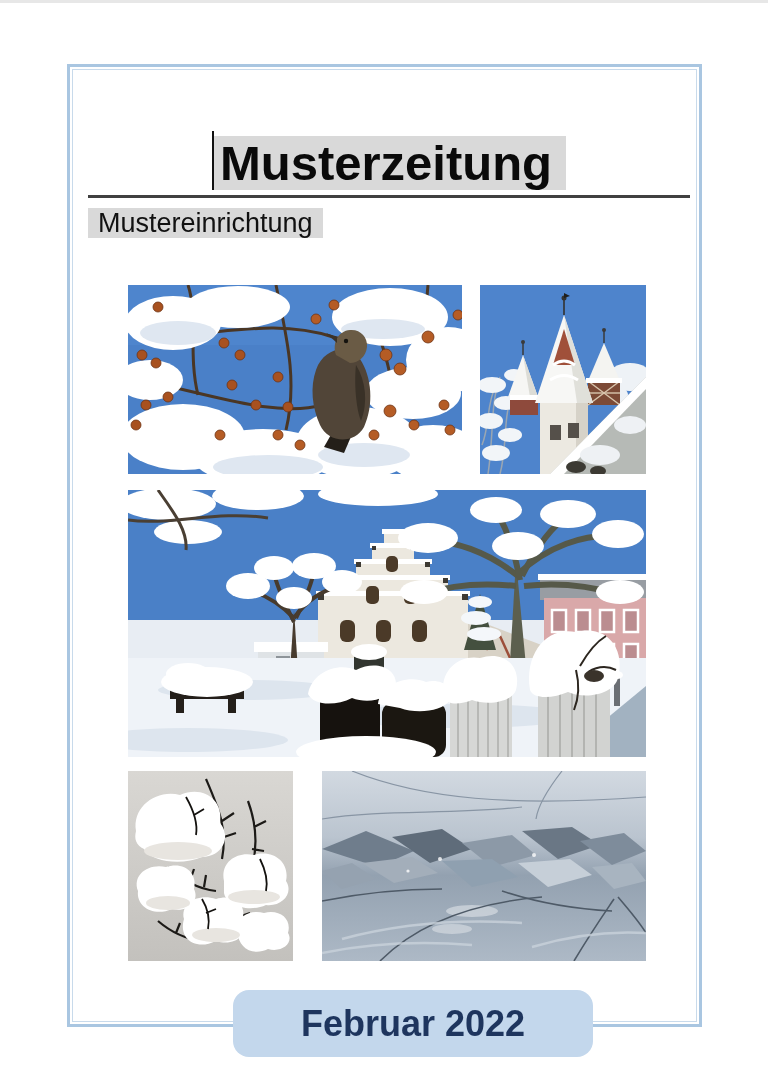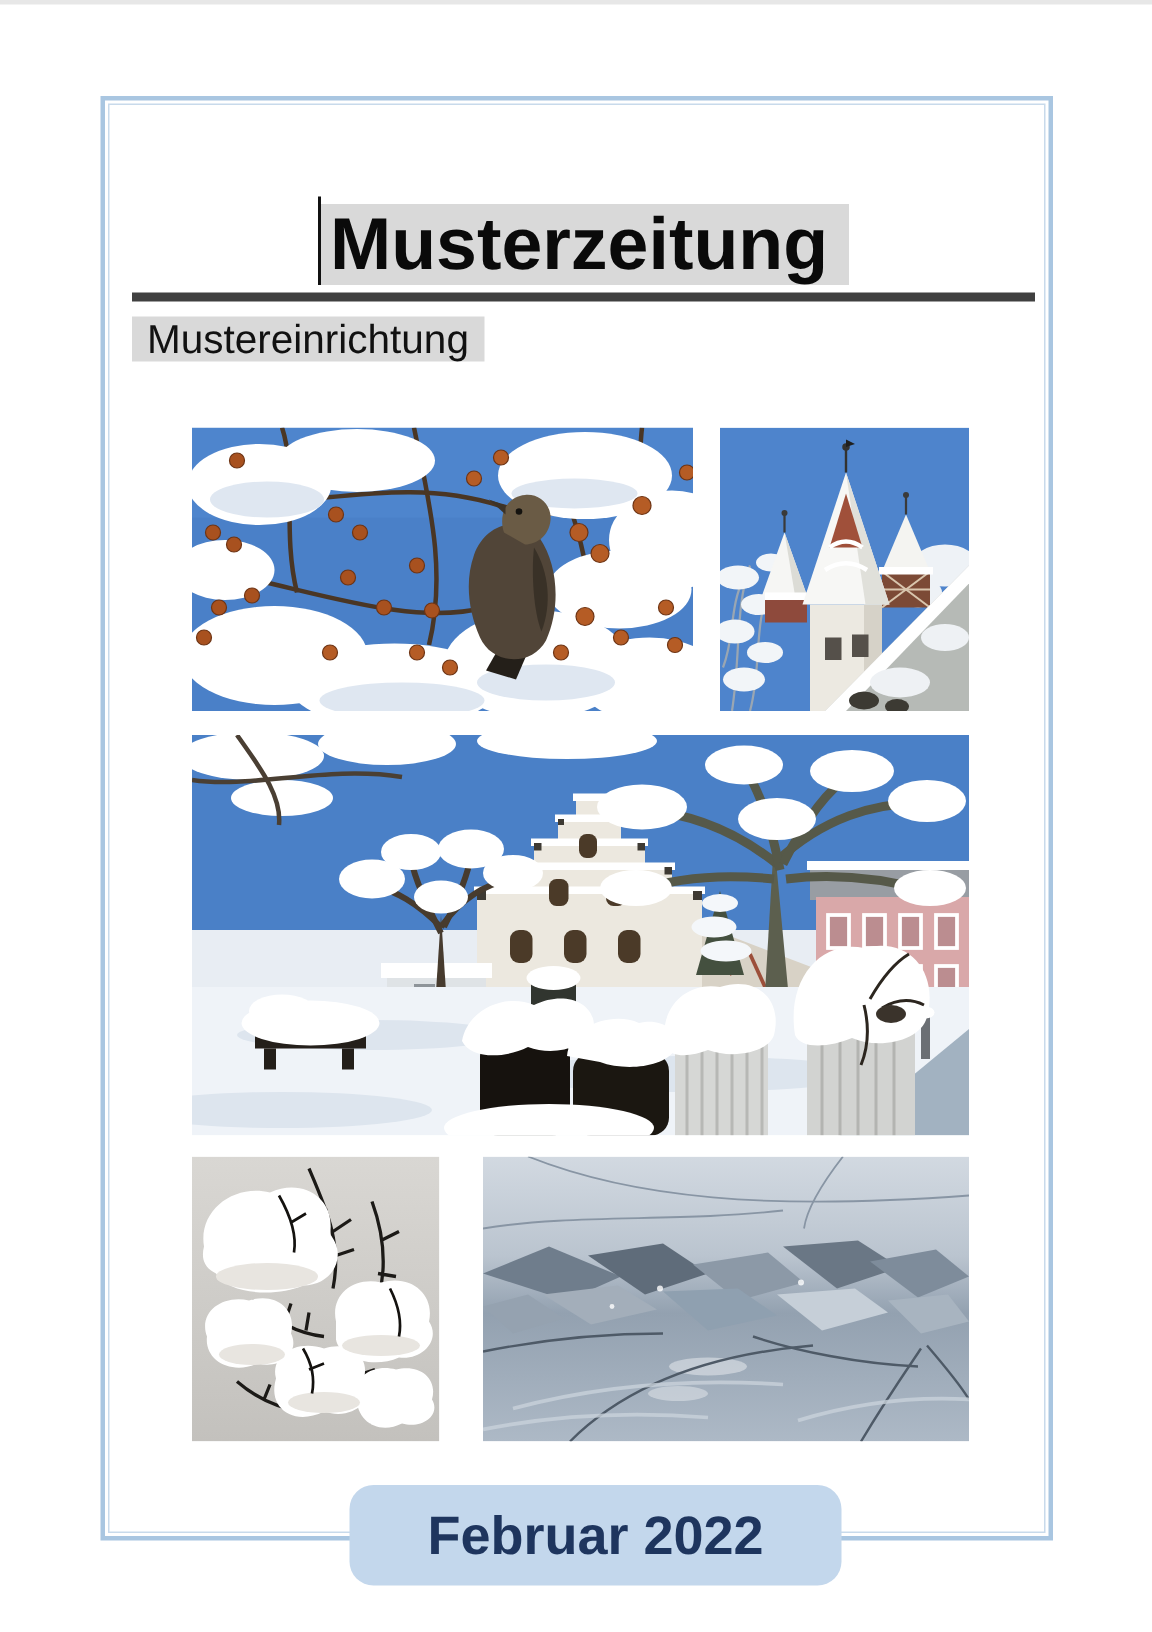--- a/index.html
+++ b/index.html
@@ -9,39 +9,39 @@
 
   .top-edge { position:absolute; left:0; top:0; width:768px; height:3px; background:#e7e7e7; }
 
   
   .frame { position:absolute; left:67px; top:64px; width:635px; height:963px;
            border:3px solid #a9c6e1; }
   .frame-inner { position:absolute; left:2px; top:2px; right:2px; bottom:2px;
                  border:1px solid #c8daeb; }
 
   .masthead { position:absolute; left:88px; top:136px; width:602px; }
-  .title-row { text-align:center; padding-bottom:5px; border-bottom:6px solid #404040; }
+  .title-row { text-align:center; padding-bottom:5px; border-bottom:3px solid #404040; }
   .title-hl { display:inline-block; position:relative; background:#d9d9d9;
               font-weight:bold; font-size:49px; line-height:54px; letter-spacing:0;
               color:#0a0a0a; padding:0 14px 0 8px; }
   .title-hl .cursor { position:absolute; left:0; top:-5px; bottom:0; width:2px; background:#111; }
   .subtitle-row { margin-top:10px; }
   .sub-hl { display:inline-block; background:#d9d9d9; font-size:27px; line-height:30px;
             color:#111; padding:0 10px; }
 
   .photos { position:absolute; left:128px; top:285px; width:518px; height:676px; }
   .photo { position:absolute; overflow:hidden; }
   .photo svg { display:block; width:100%; height:100%; }
   .ph-bird   { left:0;     top:0;     width:334px; height:189px; }
   .ph-tower  { left:352px; top:0;     width:166px; height:189px; }
   .ph-square { left:0;     top:205px; width:518px; height:267px; }
   .ph-branch { left:0;     top:486px; width:165px; height:190px; }
   .ph-lake   { left:194px; top:486px; width:324px; height:190px; }
 
-  .date-badge { position:absolute; left:233px; top:990px; width:328px; height:67px;
+  .date-badge { position:absolute; left:233px; top:990px; width:360px; height:67px;
                 background:#c3d7ec; border-radius:16px; z-index:5;
                 display:flex; align-items:center; justify-content:center; }
   .date-badge span { font-weight:bold; font-size:36px; color:#1e355e; }
 </style>
 </head>
 <body>
 
 <div class="canvas">
   <div class="top-edge"></div>
 

